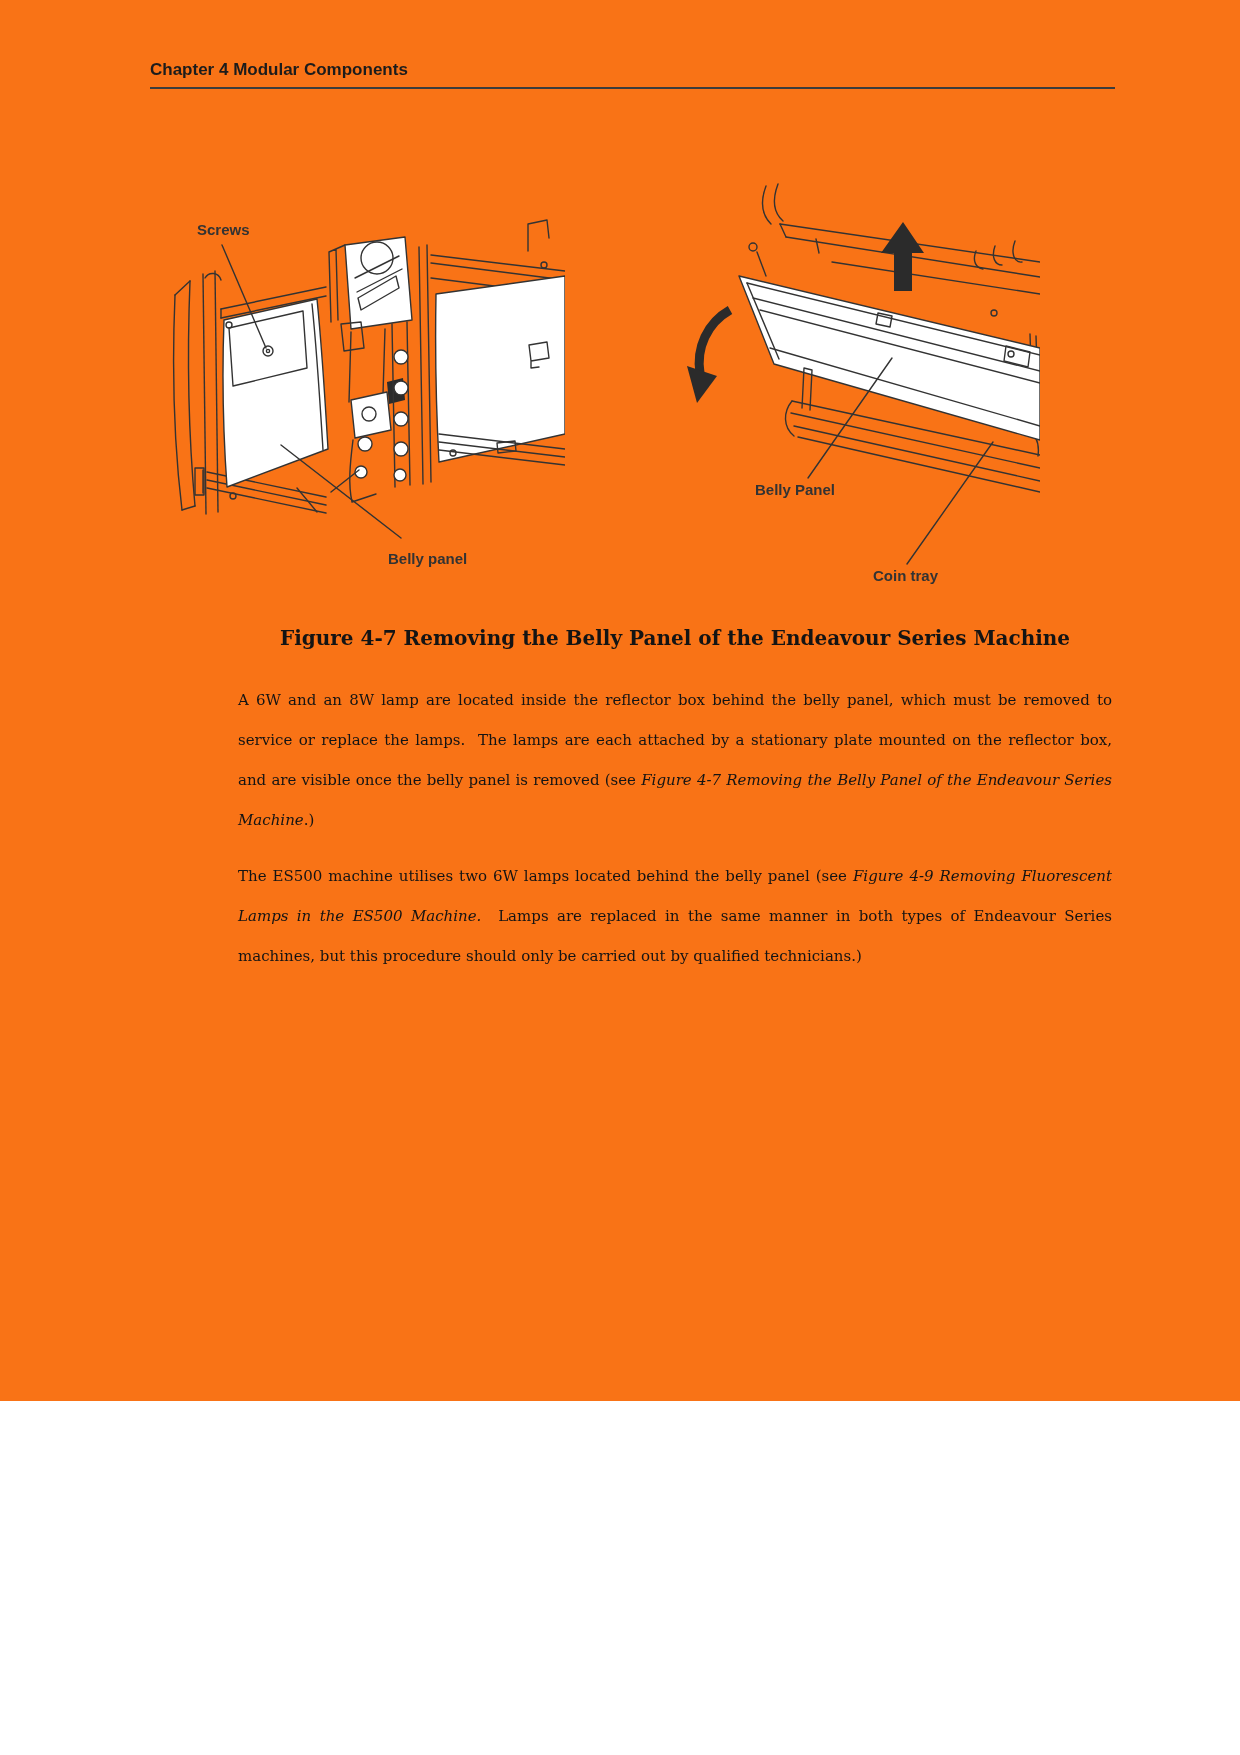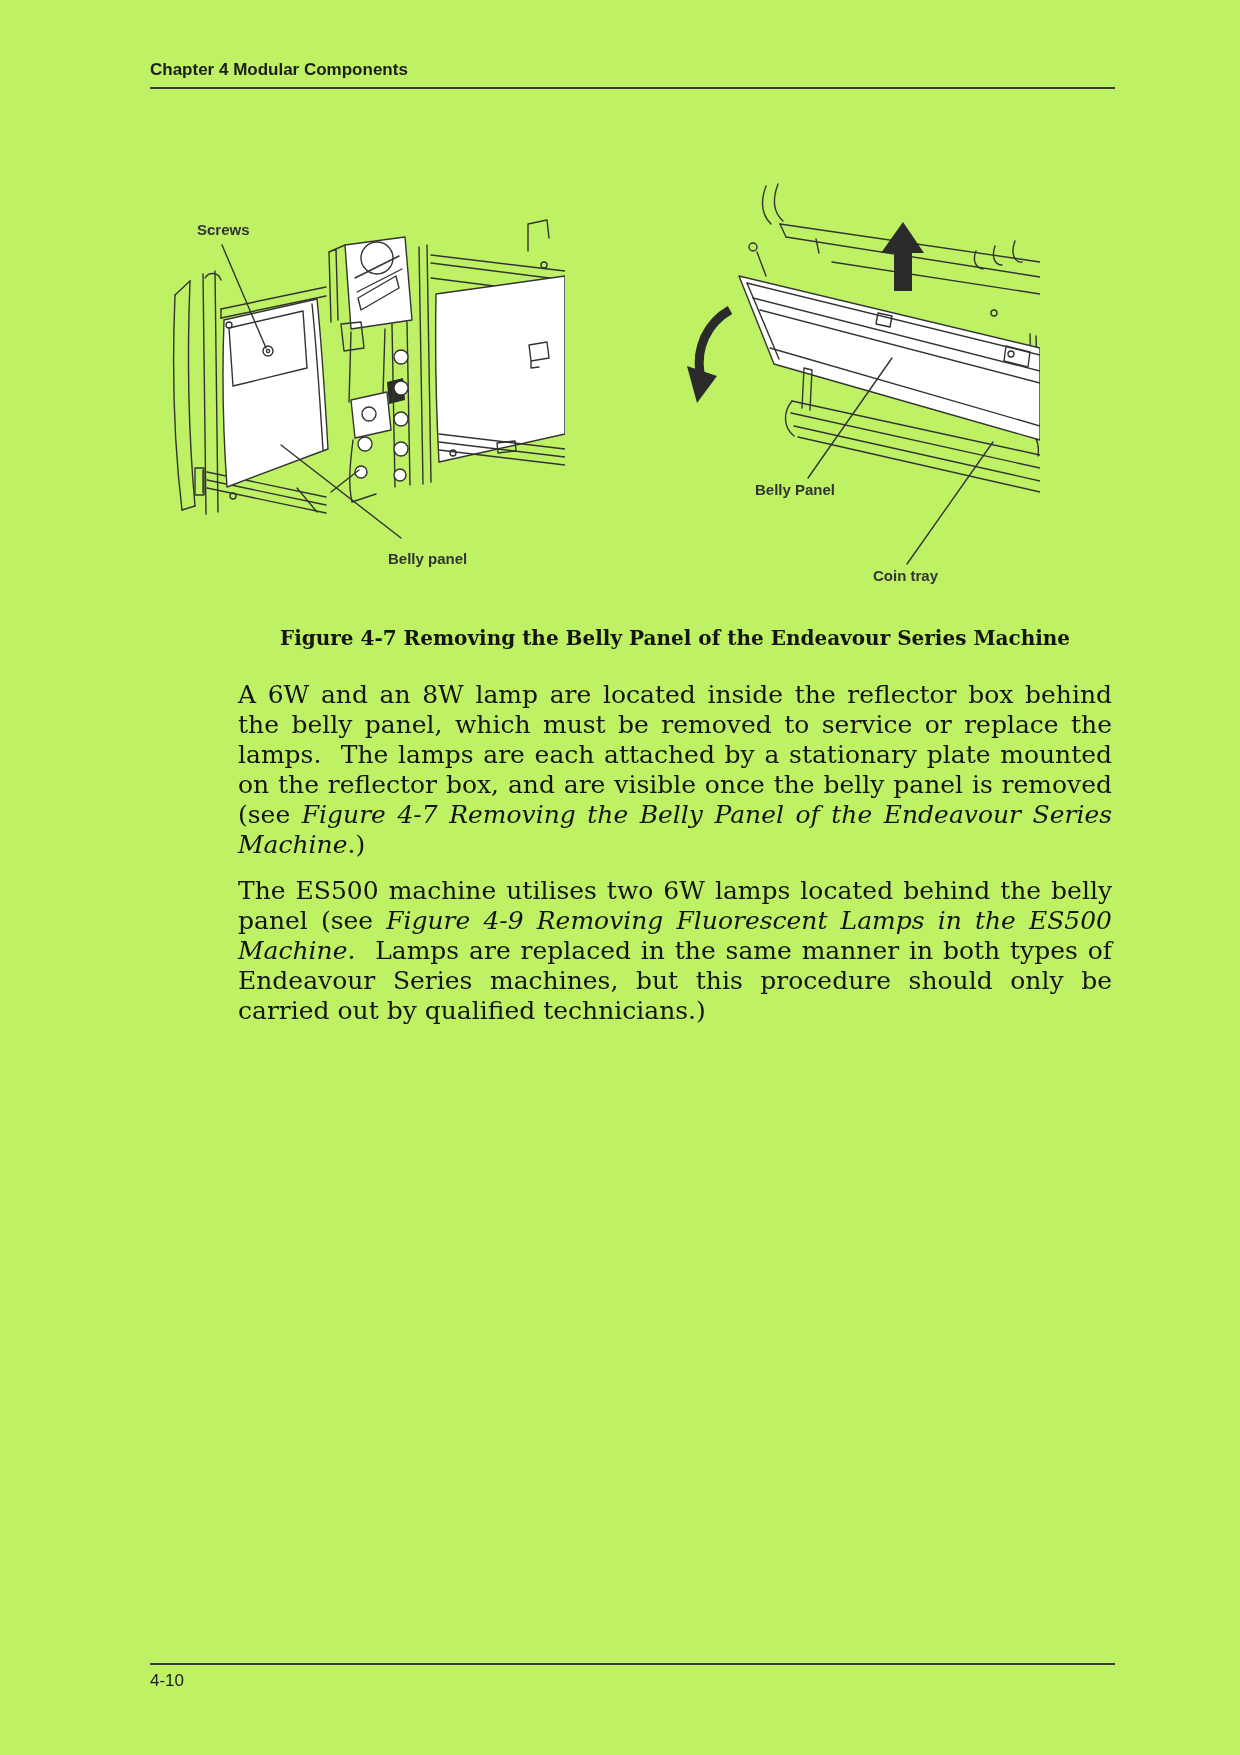--- a/index.html
+++ b/index.html
@@ -1,18 +1,18 @@
 <!DOCTYPE html>
 <html><head>
 <meta charset="utf-8">
 <style>
   * { margin:0; padding:0; box-sizing:border-box; }
   html,body { background:#ffffff; }
   .page {
-    position:relative; width:1240px; height:1755px; background:#bef264;
+    position:relative; width:1240px; height:1401px; background:#f97316;
     font-family:"Liberation Sans", sans-serif; color:#1a1a1a; overflow:hidden;
   }
   .chapter-header {
     position:absolute; left:150px; top:60px;
     font-size:17px; font-weight:bold; color:#1c1c1c;
   }
   .rule {
     position:absolute; left:150px; width:965px; height:0;
     border-top:2px solid #3c3c3c;
   }
@@ -22,21 +22,21 @@
     position:absolute; left:150px; top:1671px;
     font-size:17px; font-weight:normal; color:#1c1c1c;
   }
   .fig-caption {
     position:absolute; left:238px; top:626px; width:874px;
     text-align:center; font-family:"DejaVu Serif", serif;
     font-weight:bold; font-size:20px; color:#141414;
   }
   .body-text {
     position:absolute; left:238px; top:680px; width:874px;
-    font-family:"DejaVu Serif", serif; font-size:25px; line-height:30px;
+    font-family:"DejaVu Serif", serif; font-size:15px; line-height:40px;
     text-align:justify; color:#141414;
   }
   .body-text p { margin:0 0 16px 0; }
   .body-text .italic { font-style:italic; }
   .diagram { position:absolute; }
   .diagram text {
     font-family:"Liberation Sans", sans-serif; font-weight:bold;
     font-size:15px; fill:#333;
   }
   .ln { fill:none; stroke:#333; stroke-width:1.4; stroke-linejoin:round; stroke-linecap:round; }

